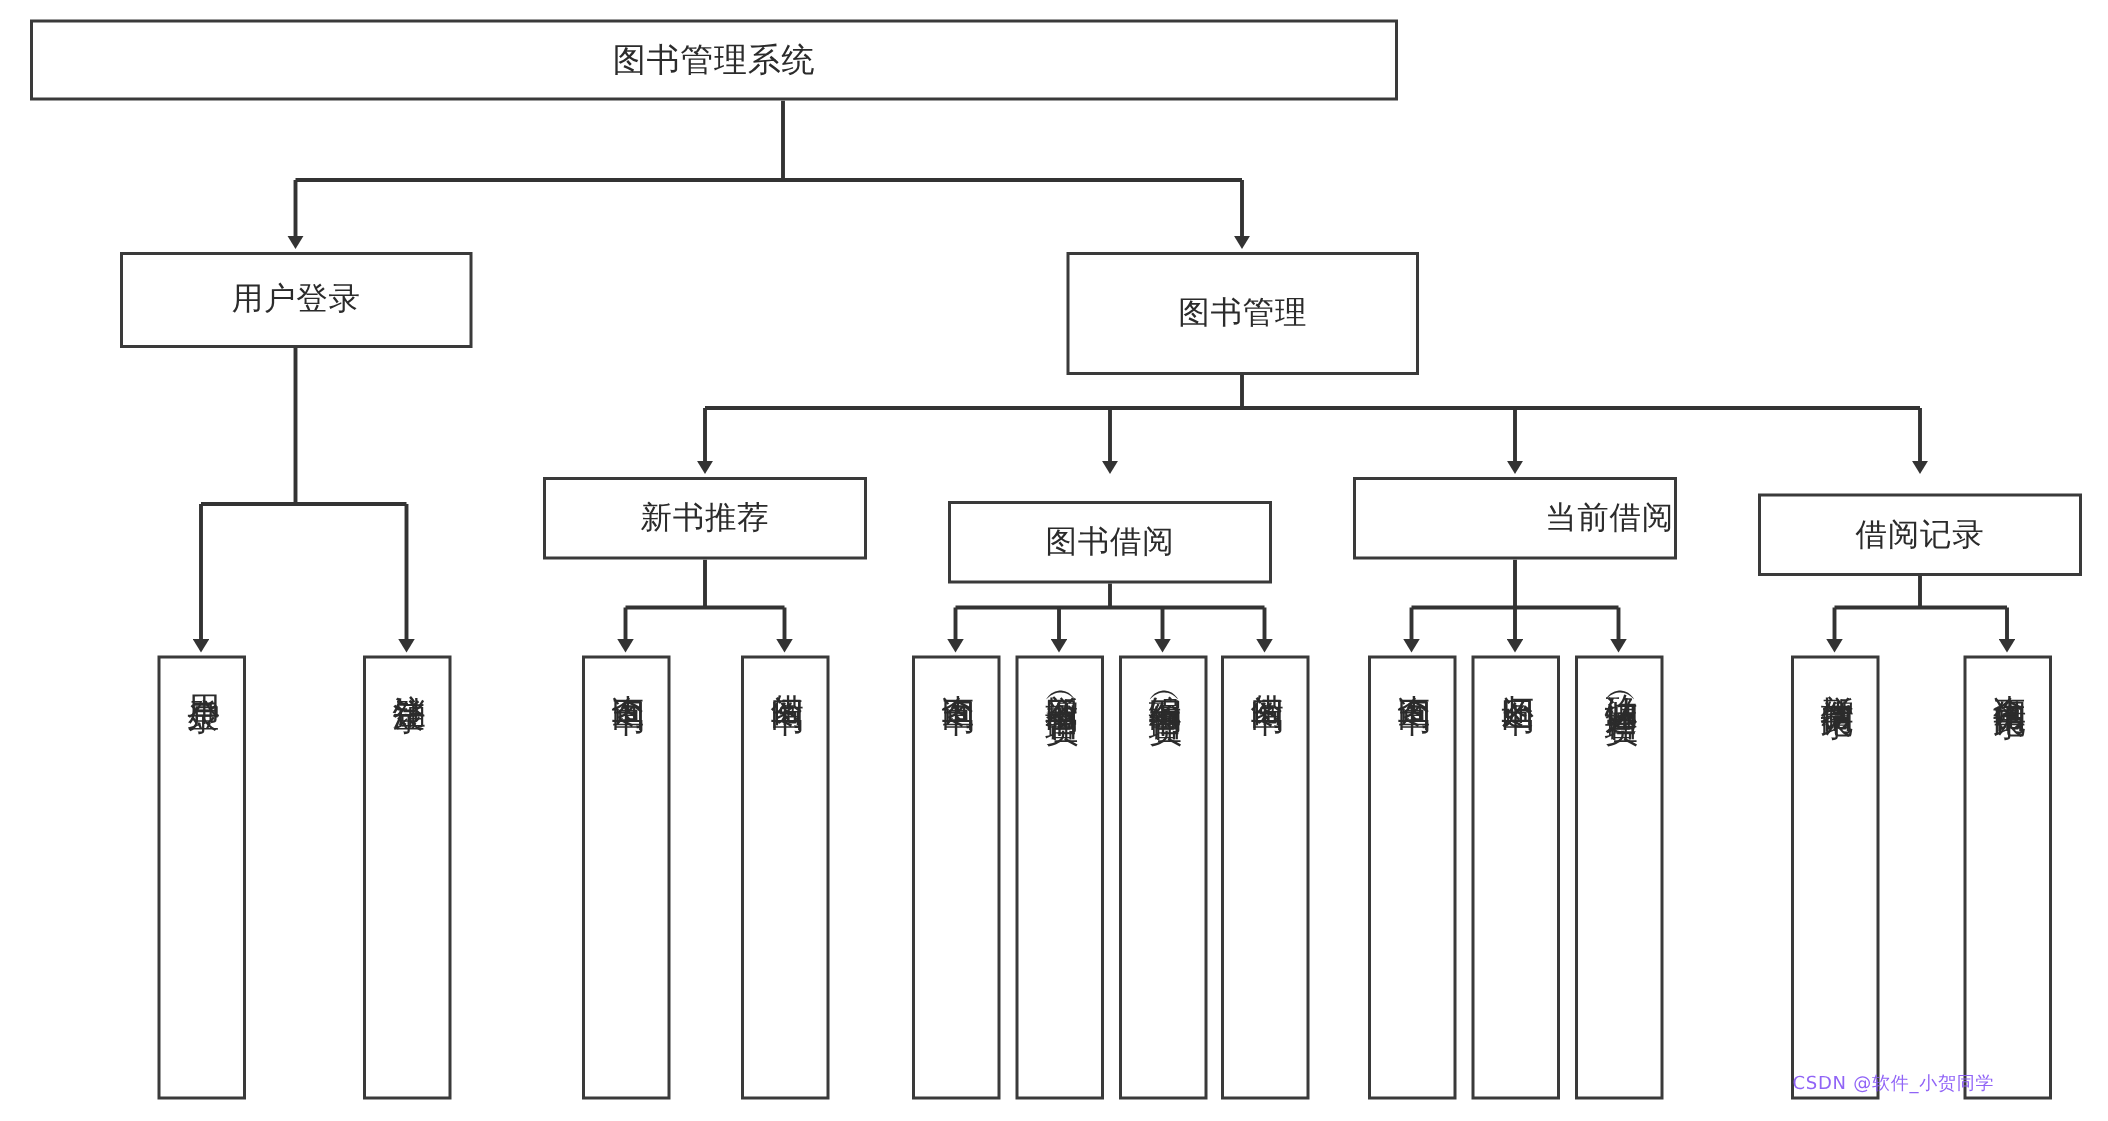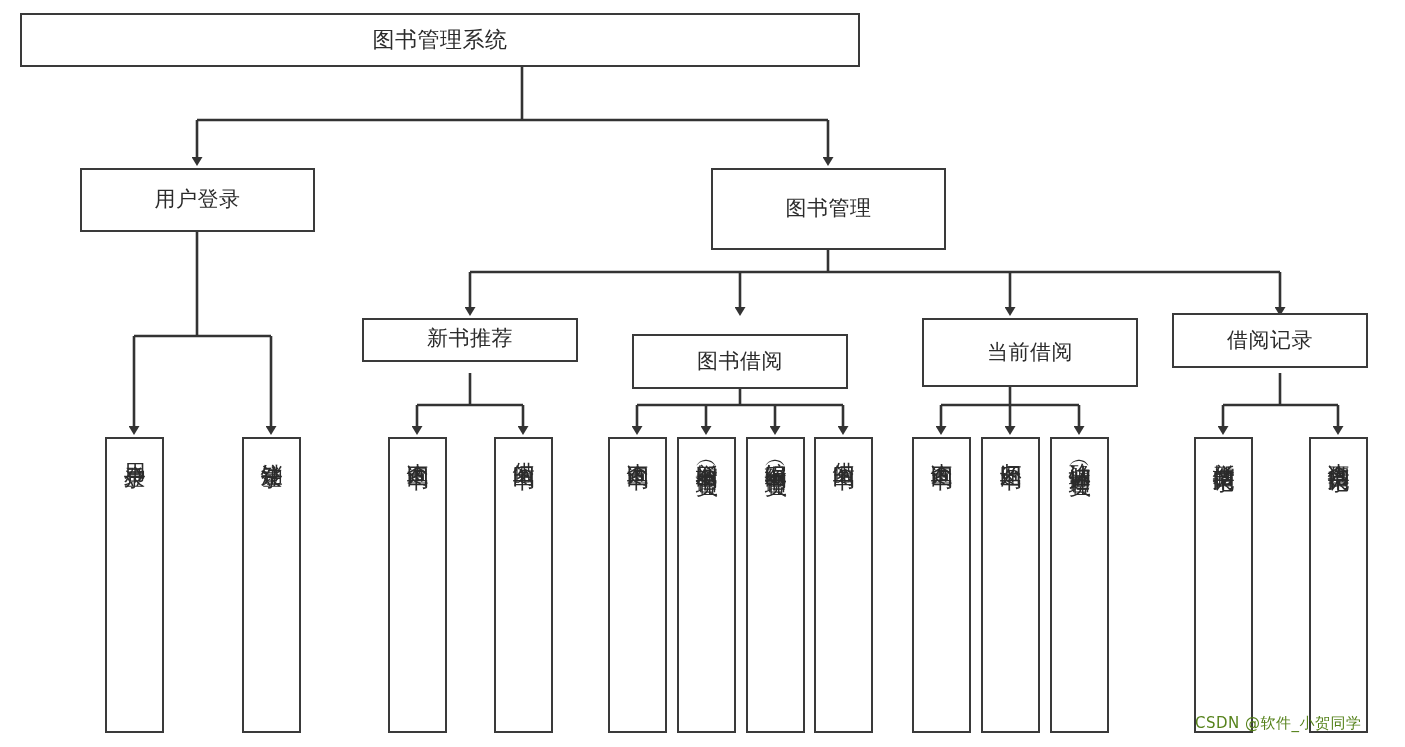--- a/index.html
+++ b/index.html
@@ -59,22 +59,22 @@
     font-size: 22px;
     line-height: 1.12;
     letter-spacing: 2px;
   }
   .node.root .node-label {
     font-size: 22px;
   }
   #watermark {
     position: absolute;
     z-index: 5;
-    color: #4d7c0f;
-    font-size: 15px;
+    color: #8b5cf6;
+    font-size: 12px;
     white-space: nowrap;
     letter-spacing: 0.5px;
     opacity: 0.95;
   }
 </style>
 </head>
 <body>
 
 <div id="diagram-canvas">
 
@@ -125,45 +125,45 @@
       <path d="M1010,405 L1010,427" marker-end="url(#arrow)"></path>
       <path d="M1079,405 L1079,427" marker-end="url(#arrow)"></path>
 
       <path d="M1280,373 L1280,405"></path>
       <path d="M1223,405 L1338,405"></path>
       <path d="M1223,405 L1223,427" marker-end="url(#arrow)"></path>
       <path d="M1338,405 L1338,427" marker-end="url(#arrow)"></path>
     </g>
   </svg>
 
-  <div class="node horizontal root" style="left:20px; top:13px; width:840px; height:54px;font-family:Liberation Serif, serif;">
+  <div class="node horizontal root" style="left:20px; top:13px; width:912px; height:54px;font-family:Liberation Serif, serif;">
     <span class="node-label">图书管理系统</span>
   </div>
 
   <div class="node horizontal" style="left:80px; top:168px; width:235px; height:64px;">
     <span class="node-label">用户登录</span>
   </div>
 
   <div class="node horizontal" style="left:711px; top:168px; width:235px; height:82px;">
     <span class="node-label">图书管理</span>
   </div>
 
-  <div class="node horizontal" style="left:362px; top:318px; width:216px; height:44px;font-family:Liberation Mono, monospace;">
+  <div class="node horizontal" style="left:362px; top:318px; width:216px; height:55px;">
     <span class="node-label">新书推荐</span>
   </div>
 
   <div class="node horizontal" style="left:632px; top:318px; width:216px; height:55px;margin-top:16px;">
     <span class="node-label">图书借阅</span>
   </div>
 
-  <div class="node horizontal" style="left:922px; top:318px; width:216px; height:69px;">
+  <div class="node horizontal" style="left:902px; top:318px; width:216px; height:55px;justify-content:flex-end;">
     <span class="node-label">当前借阅</span>
   </div>
 
-  <div class="node horizontal" style="left:1172px; top:313px; width:196px; height:55px;">
+  <div class="node horizontal" style="left:1172px; top:329px; width:216px; height:55px;">
     <span class="node-label">借阅记录</span>
   </div>
 
   <div class="node vertical" style="left:105px; top:437px; width:59px; height:296px;">
     <span class="node-label">用户登录</span>
   </div>
 
   <div class="node vertical" style="left:242px; top:437px; width:59px; height:296px;">
     <span class="node-label">注销登录</span>
   </div>

